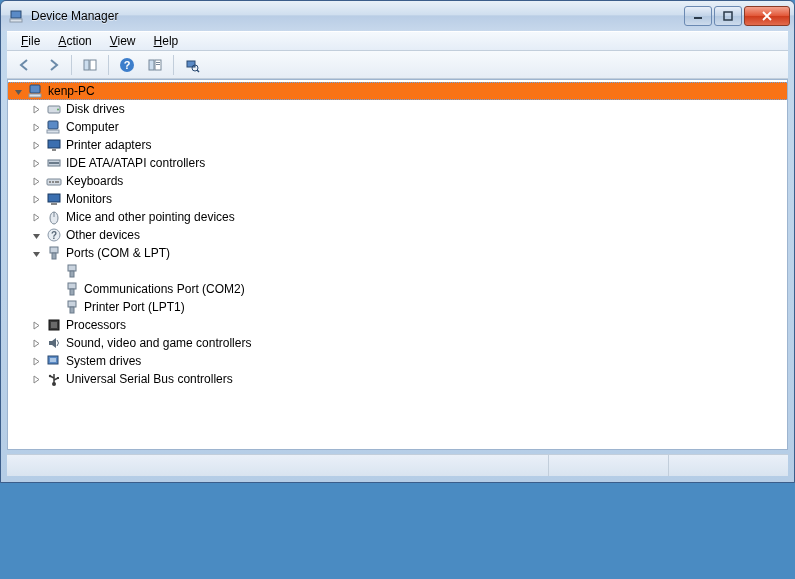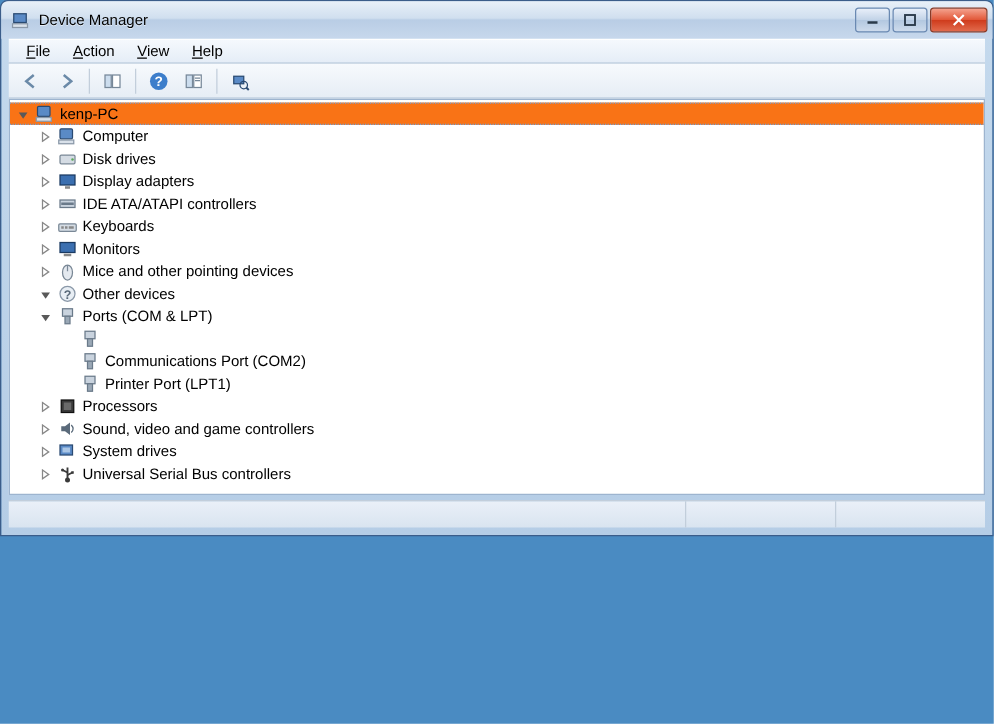--- a/index.html
+++ b/index.html
@@ -8,21 +8,21 @@
     padding: 0;
     font-family: "Segoe UI", Tahoma, sans-serif;
     font-size: 12px;
     background: #4a8bc2;
     width: 795px;
     height: 579px;
     overflow: hidden;
   }
   .window {
     width: 795px;
-    height: 429px;
+    height: 483px;
     background: linear-gradient(to bottom, #d7e4f2 0%, #c4d9ed 4%, #b5cde6 100%);
     border: 1px solid #3b5d8a;
     border-radius: 6px 6px 0 0;
     display: flex;
     flex-direction: column;
   }
   .titlebar {
     height: 30px;
     display: flex;
     align-items: center;
@@ -243,53 +243,53 @@
     <span class="label">kenp-PC</span>
   </div>
         <div class="node depth-1">
     <span class="toggle">
             <svg width="9" height="9">
               <path d="M2 1 L7 4.5 L2 8 Z" fill="none" stroke="#888"></path>
             </svg>
           </span>
     <span class="icon">
             <svg width="16" height="16">
+              <rect x="2" y="5" width="12" height="7" rx="1" fill="#d5dce4" stroke="#7a8896"></rect>
+              <circle cx="12" cy="8.5" r="1" fill="#5aa85a"></circle>
+            </svg>
+          </span>
+    <span class="label">Disk drives</span>
+  </div>
+        <div class="node depth-1">
+    <span class="toggle">
+            <svg width="9" height="9">
+              <path d="M2 1 L7 4.5 L2 8 Z" fill="none" stroke="#888"></path>
+            </svg>
+          </span>
+    <span class="icon">
+            <svg width="16" height="16">
               <rect x="2" y="2" width="10" height="8" rx="1" fill="#5a8ac6" stroke="#2a4a72"></rect>
               <rect x="1" y="11" width="12" height="3" fill="#d9e1ea" stroke="#8a98a8"></rect>
             </svg>
           </span>
     <span class="label">Computer</span>
   </div>
         <div class="node depth-1">
     <span class="toggle">
             <svg width="9" height="9">
               <path d="M2 1 L7 4.5 L2 8 Z" fill="none" stroke="#888"></path>
             </svg>
           </span>
     <span class="icon">
             <svg width="16" height="16">
-              <rect x="2" y="5" width="12" height="7" rx="1" fill="#d5dce4" stroke="#7a8896"></rect>
-              <circle cx="12" cy="8.5" r="1" fill="#5aa85a"></circle>
-            </svg>
-          </span>
-    <span class="label">Disk drives</span>
-  </div>
-        <div class="node depth-1">
-    <span class="toggle">
-            <svg width="9" height="9">
-              <path d="M2 1 L7 4.5 L2 8 Z" fill="none" stroke="#888"></path>
-            </svg>
-          </span>
-    <span class="icon">
-            <svg width="16" height="16">
               <rect x="2" y="3" width="12" height="8" fill="#3b6fb0" stroke="#1a3a62"></rect>
               <rect x="6" y="12" width="4" height="2" fill="#888"></rect>
             </svg>
           </span>
-    <span class="label">Display adapters</span>
+    <span class="label">Printer adapters</span>
   </div>
         <div class="node depth-1">
     <span class="toggle">
             <svg width="9" height="9">
               <path d="M2 1 L7 4.5 L2 8 Z" fill="none" stroke="#888"></path>
             </svg>
           </span>
     <span class="icon">
             <svg width="16" height="16">
               <rect x="2" y="5" width="12" height="6" fill="#c9d3de" stroke="#6a7a8a"></rect>

